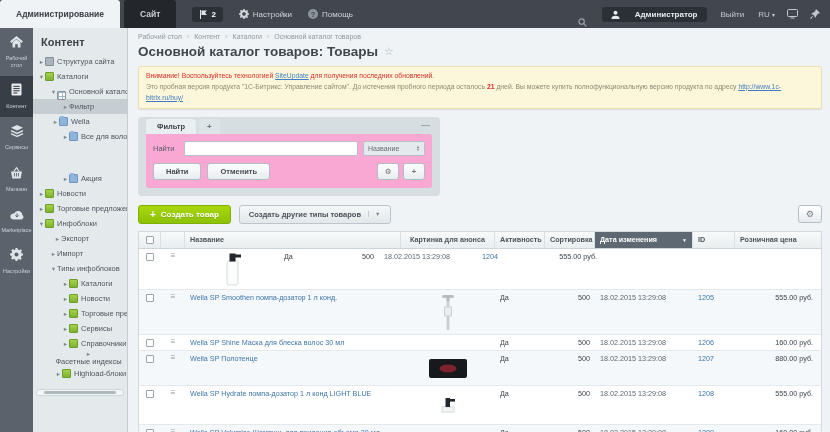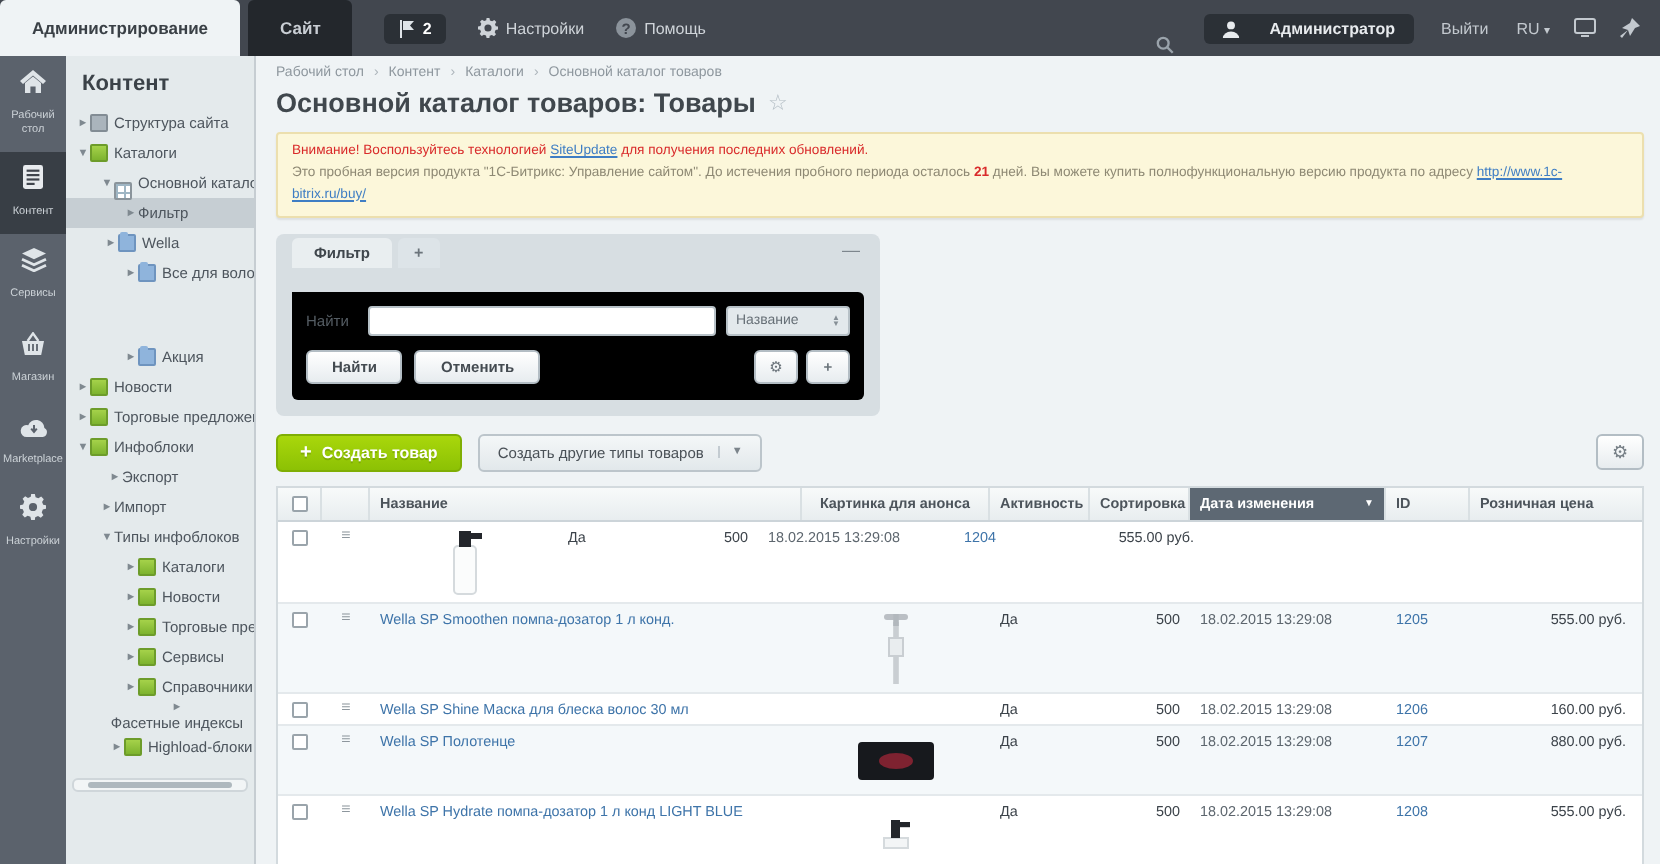--- a/index.html
+++ b/index.html
@@ -74,41 +74,41 @@
 .notice a { color:#3f7ec4; text-decoration:underline; cursor:pointer; }
 .notice .days { color:#d92b2b; font-weight:bold; }
 
 .filter { margin-top:8px; width:302px; background:#d7dee2; border-radius:4px; padding:0 8px 8px; position:relative; }
 .ftabs { display:flex; align-items:flex-end; height:17px; }
 .ftab { background:#e9eef0; border-radius:3px 3px 0 0; padding:3px 11px; font-size:7.5px;
   font-weight:bold; color:#3f464c; cursor:pointer; }
 .ftab-add { background:#dde4e8; border-radius:3px 3px 0 0; padding:3px 8px; font-size:8px;
   color:#6b747b; font-weight:bold; margin-left:3px; cursor:pointer; }
 .fmin { position:absolute; right:10px; top:3px; color:#7d868d; font-size:9px; cursor:pointer; }
-.fbody { background:#000000; border-radius:0 3px 3px 3px; padding:7px 7px 0;margin-top:12px; }
+.fbody { background:#f9a8d4; border-radius:0 3px 3px 3px; padding:7px 7px 0; }
 .frow { display:flex; align-items:center; gap:5px; }
 .flabel { font-size:7.5px; color:#555d64; width:26px; }
 .finput { flex:1; height:15px; border:1px solid #b7c1c7; border-radius:2px; background:#fff; font-size:7.5px; padding:0 4px; }
 .fselect { width:62px; height:15px; border:1px solid #b7c1c7; border-radius:2px; background:#e3e9ec;
   font-size:7px; color:#666f76; display:flex; align-items:center; justify-content:space-between;
   padding:0 4px; cursor:pointer; }
 .updown { display:flex; flex-direction:column; font-size:4px; color:#868f96; line-height:.9; }
 .fbtns { display:flex; gap:6px; margin-top:7px; padding-bottom:8px; }
 .btn { height:17px; padding:0 12px; background:linear-gradient(#ffffff,#e7ecef); border:1px solid #b3bdc4;
   border-radius:3px; font-size:7.5px; font-weight:bold; color:#444b51; display:flex; align-items:center; cursor:pointer; }
 .sq { width:22px; justify-content:center; padding:0; color:#6b747b; }
 .fbtns .right { margin-left:auto; display:flex; gap:4px; }
 
 .toolbar { display:flex; align-items:center; margin-top:9px; }
 .btn-green { height:19px; padding:0 11px; border-radius:3px; border:1px solid #7fae04;
   background:linear-gradient(#a9d70b,#8cc104); color:#fff; font-size:8px; font-weight:bold;
   display:flex; align-items:center; gap:5px; cursor:pointer; text-shadow:0 1px 0 rgba(0,0,0,.15); }
 .btn-green .plus { font-size:10px; }
 .btn-other { height:19px; margin-left:8px; padding:0 9px; background:linear-gradient(#f4f7f8,#e2e8eb);
-  border:1px solid #bcc5cb; border-radius:3px; font-size:7.5px; font-weight:normal; color:#4a5157;
+  border:1px solid #bcc5cb; border-radius:3px; font-size:7.5px; font-weight:bold; color:#4a5157;
   display:flex; align-items:center; gap:7px; cursor:pointer; }
 .btn-other .dn { font-size:5.5px; color:#7b848b; border-left:1px solid #c3cbd1; padding-left:6px; }
 .gear-btn { margin-left:auto; width:24px; height:18px; background:linear-gradient(#ffffff,#e7ecef);
   border:1px solid #b3bdc4; border-radius:3px; display:flex; align-items:center; justify-content:center;
   color:#767f86; font-size:9px; cursor:pointer; }
 
 
 .table { margin-top:7px; border:1px solid #d3dade; border-bottom:none; background:#fff; }
 .thead { display:flex; background:linear-gradient(#f8fafa,#e8edef); border-bottom:1px solid #ccd4d9; height:17px; }
 .hcell { font-size:7.2px; font-weight:bold; color:#4c545b; display:flex; align-items:center;

